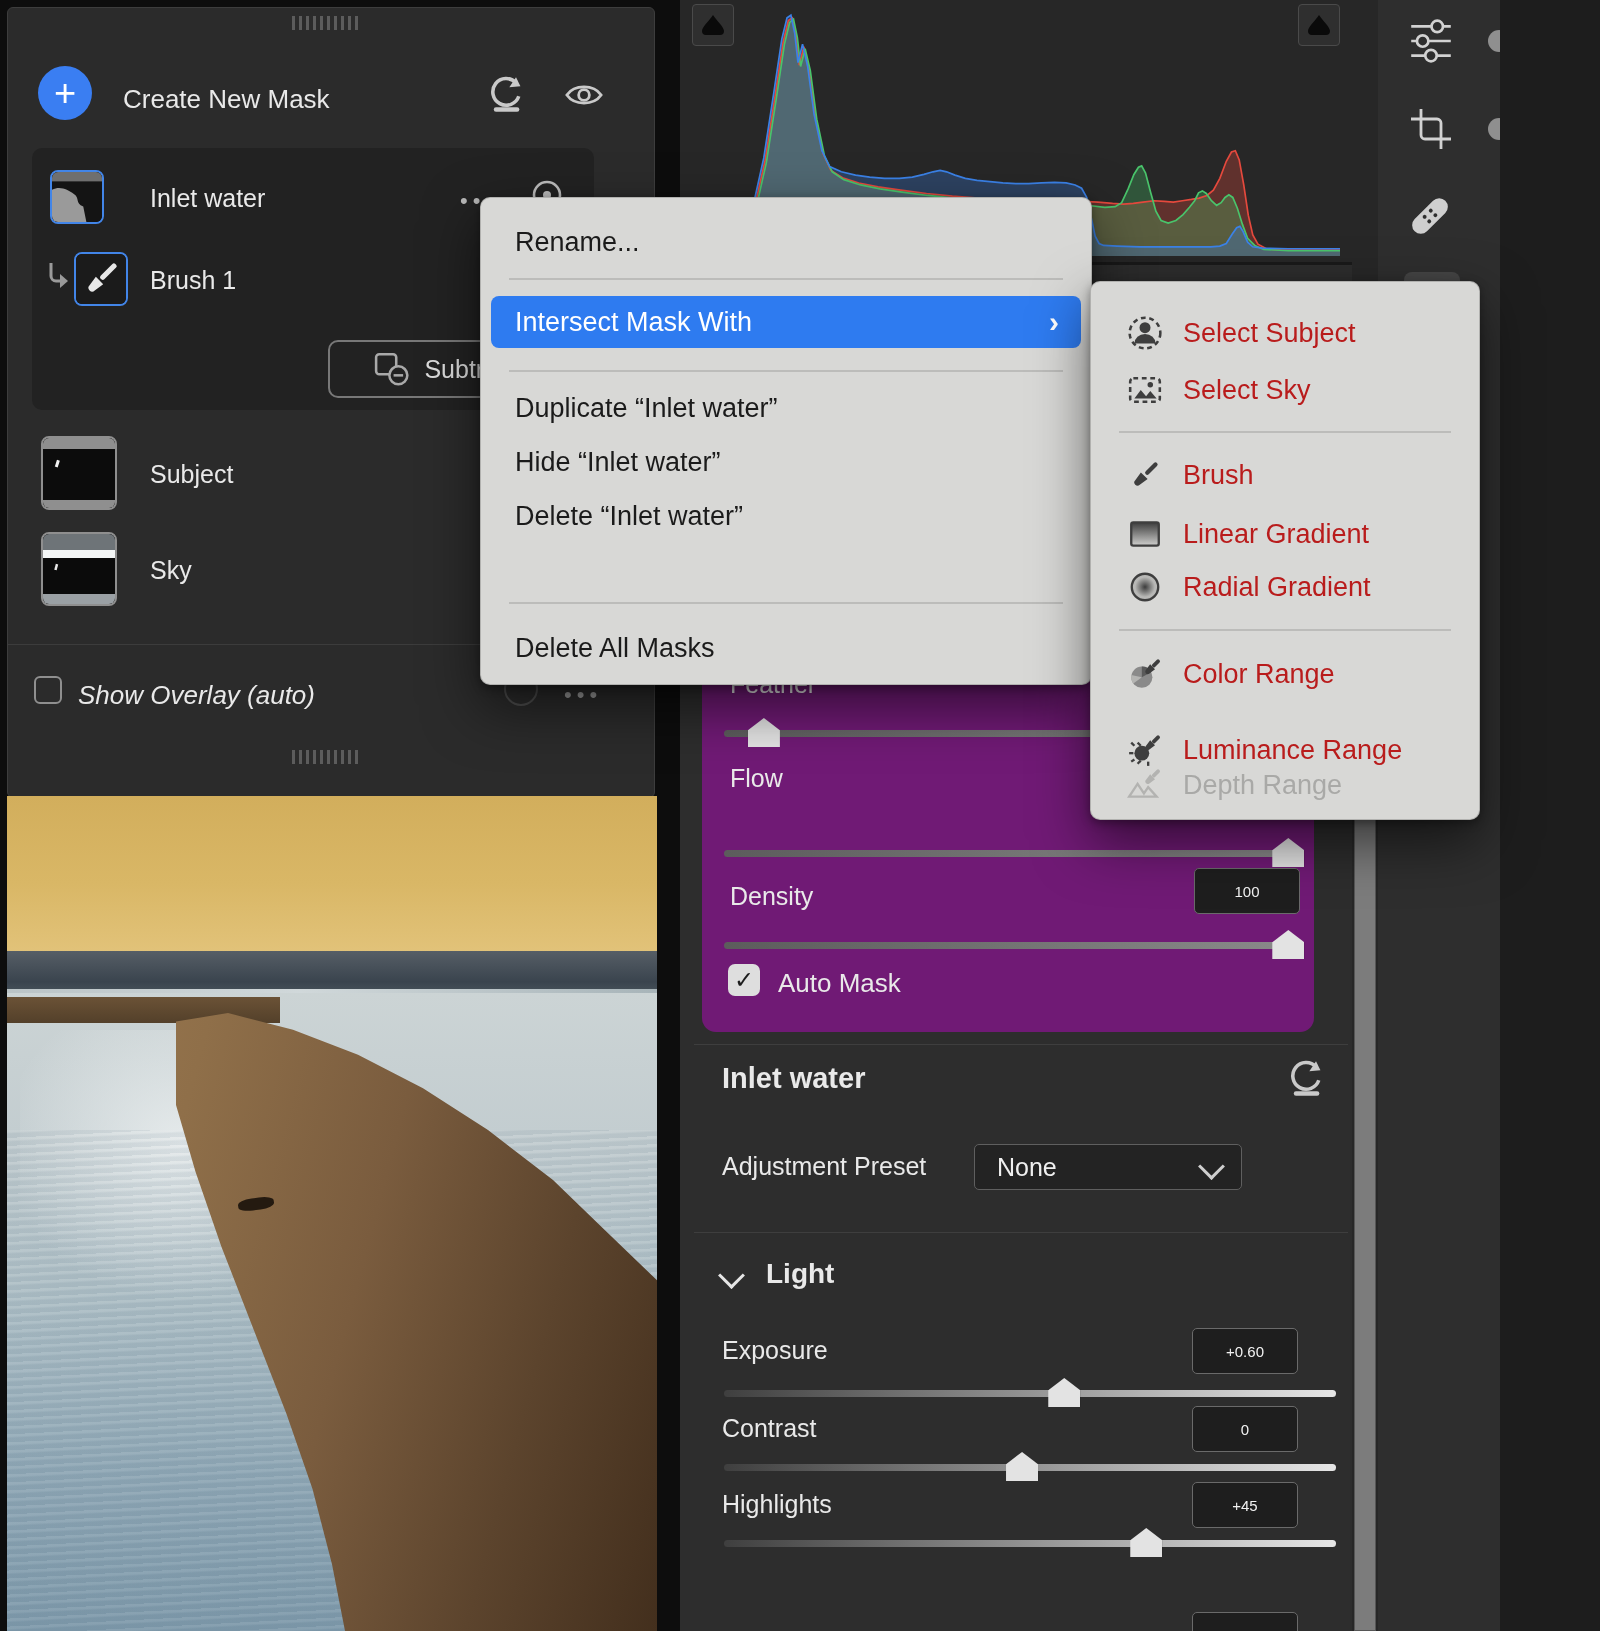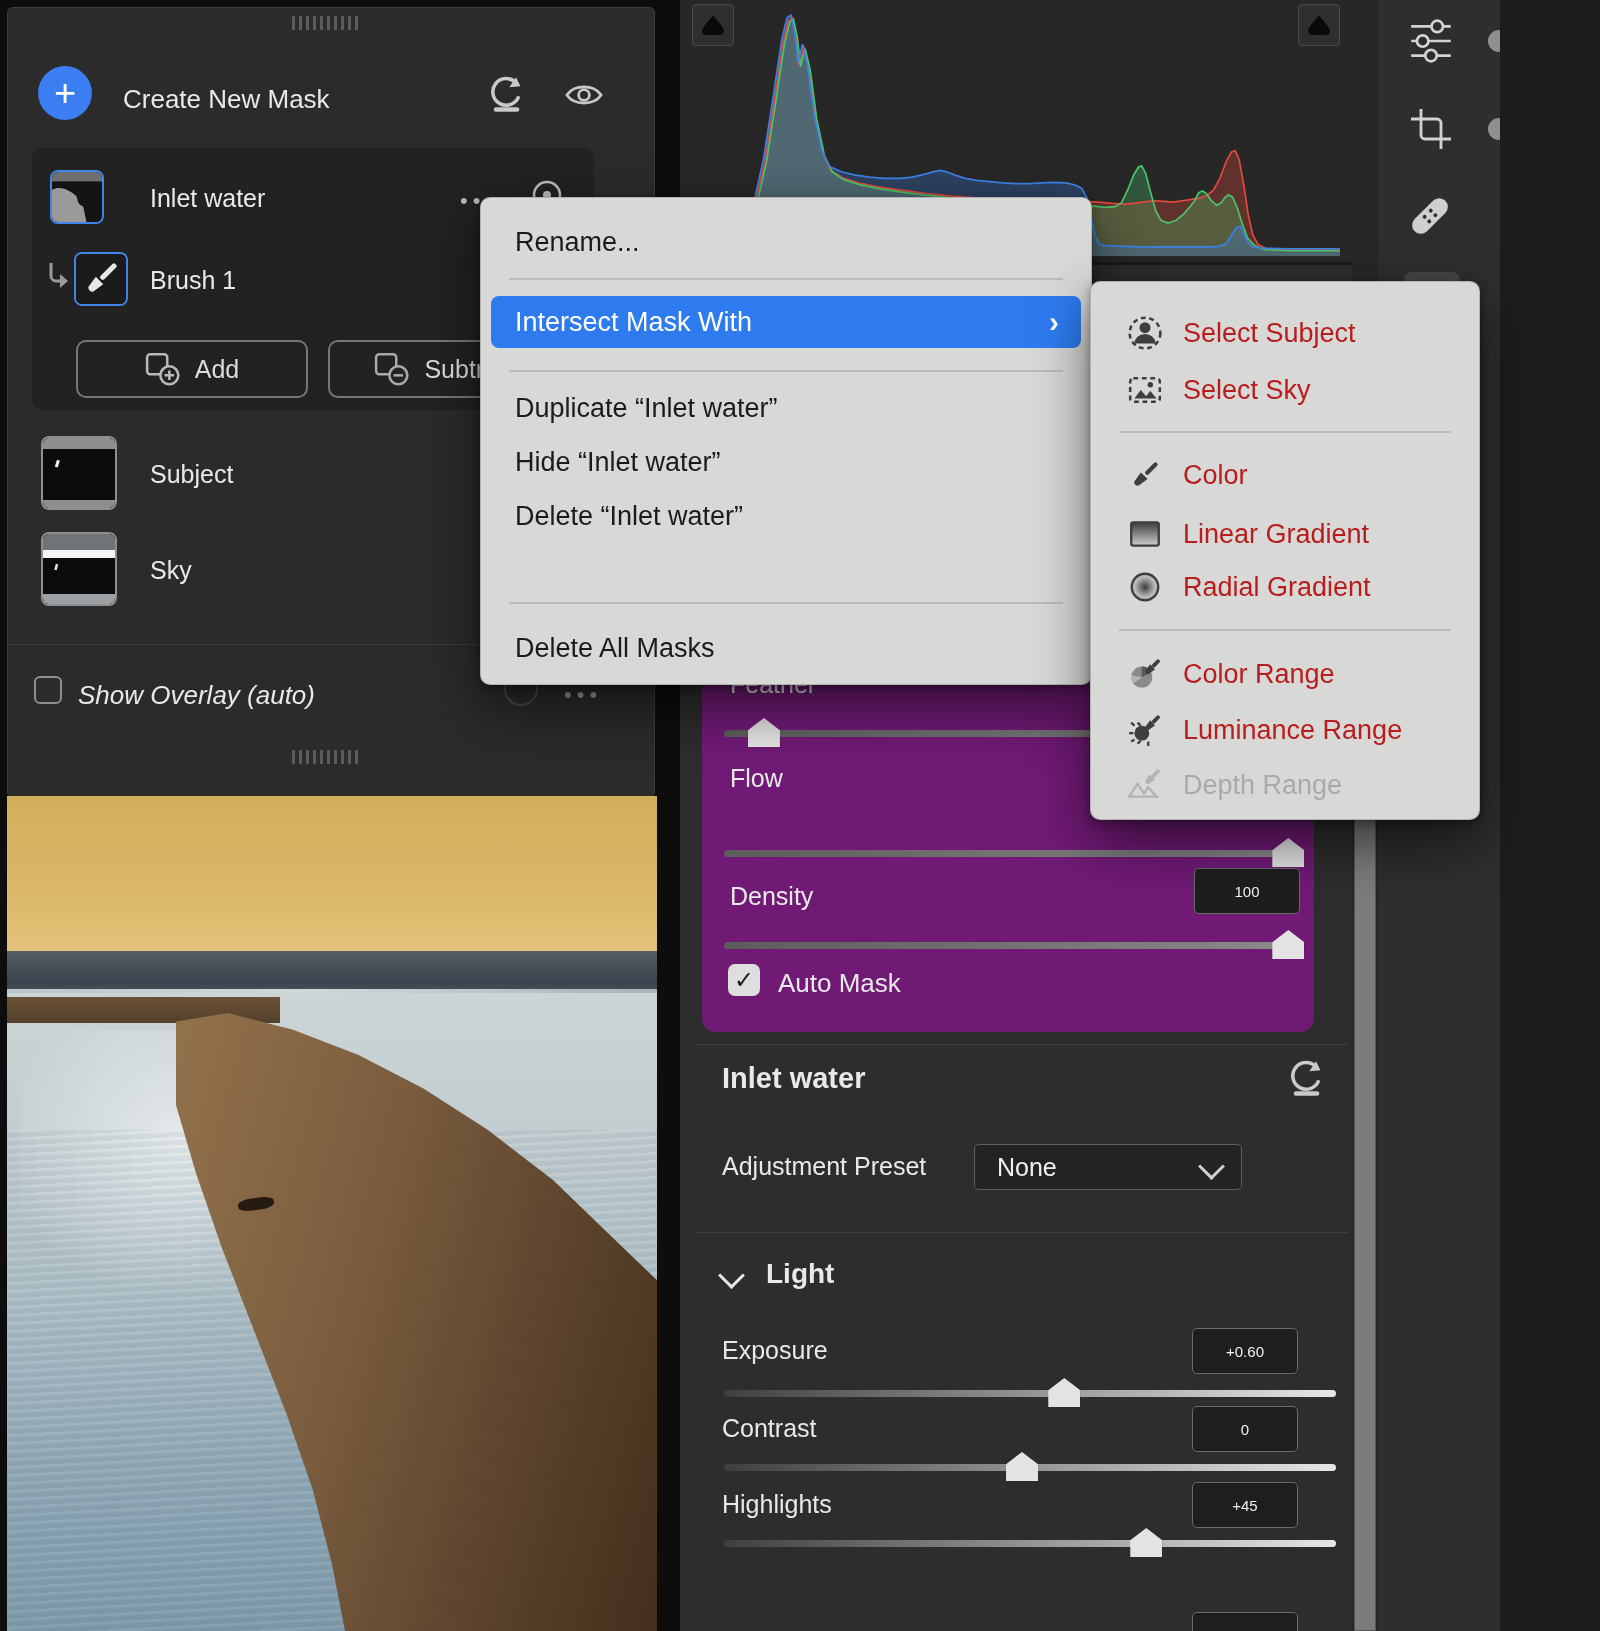--- a/index.html
+++ b/index.html
@@ -110,28 +110,20 @@
       <svg width="50" height="50" viewBox="0 0 48 48">
         <rect width="48" height="48" fill="#1b1b1b"></rect>
         <g transform="rotate(45 24 24)">
           <rect x="21.5" y="4" width="5" height="20" rx="2" fill="#e8e8e8"></rect>
           <path d="M19 26 h10 l-1.5 10 a3.5 3.5 0 0 1 -7 0 z" fill="#e8e8e8"></path>
         </g>
       </svg>
     </div>
     <div class="abs lbl" style="left:118px;top:118px;">Brush 1</div>
 
-    <div class="abs pill-btn" style="left:44px;top:192px;width:232px;height:58px;">
-      <svg width="36" height="34" viewBox="0 0 34 32">
-        <rect x="2" y="2" width="19" height="19" rx="3" fill="none" stroke="#b9b9b9" stroke-width="2.4"></rect>
-        <circle cx="23" cy="22" r="8.5" fill="#222" stroke="#b9b9b9" stroke-width="2.4"></circle>
-        <path d="M23 17.5 v9 M18.5 22 h9" stroke="#b9b9b9" stroke-width="2.4"></path>
-      </svg>
-      <span>Add</span>
-    </div>
     <div class="abs pill-btn" style="left:296px;top:192px;width:236px;height:58px;">
       <svg width="36" height="34" viewBox="0 0 34 32">
         <rect x="2" y="2" width="19" height="19" rx="3" fill="none" stroke="#a9a9a9" stroke-width="2.4"></rect>
         <circle cx="23" cy="22" r="8.5" fill="#222" stroke="#a9a9a9" stroke-width="2.4"></circle>
         <path d="M18.5 22 h9" stroke="#a9a9a9" stroke-width="2.4"></path>
       </svg>
       <span>Subtract</span>
     </div>
   </div>
 
@@ -347,21 +339,21 @@
   </div>
   <div class="msep" style="top:149px;"></div>
 
   <div class="smi" style="top:193px;">
     <svg width="36" height="36" viewBox="0 0 34 34">
       <g transform="rotate(45 17 17)">
         <rect x="15" y="1" width="4" height="15" rx="2" fill="#3e3e3e"></rect>
         <path d="M12.5 18 h9 l-1.5 9 a3 3 0 0 1 -6 0 z" fill="#3e3e3e"></path>
       </g>
     </svg>
-    <span class="t">Color</span>
+    <span class="t">Brush</span>
   </div>
   <div class="smi" style="top:252px;">
     <svg width="36" height="36" viewBox="0 0 34 34">
       <rect x="4" y="6" width="26" height="22" rx="2" fill="url(#lg1)" stroke="#3e3e3e" stroke-width="2.2"></rect>
     </svg>
     <span class="t">Linear Gradient</span>
   </div>
   <div class="smi" style="top:305px;">
     <svg width="36" height="36" viewBox="0 0 34 34">
       <circle cx="17" cy="17" r="12.5" fill="url(#rg1)" stroke="#3e3e3e" stroke-width="2.2"></circle>
@@ -375,21 +367,21 @@
       <circle cx="14" cy="20" r="10" fill="#8a8a8a"></circle>
       <path d="M14 20 L14 10 A10 10 0 0 1 23 15 Z" fill="#5a5a5a"></path>
       <path d="M14 20 L6 26 A10 10 0 0 1 4 18 Z" fill="#b5b5b3"></path>
       <g transform="rotate(45 24 10)">
         <rect x="22.5" y="1" width="3.5" height="9" rx="1.5" fill="#3e3e3e"></rect>
         <path d="M21 10 h6.5 l-1 7 a2.3 2.3 0 0 1 -4.5 0 z" fill="#3e3e3e"></path>
       </g>
     </svg>
     <span class="t">Color Range</span>
   </div>
-  <div class="smi" style="top:448px;">
+  <div class="smi" style="top:468px;">
     <svg width="36" height="36" viewBox="0 0 34 34">
       <g stroke="#3e3e3e" stroke-width="2.2">
         <line x1="10" y1="10" x2="13" y2="13"></line>
           <line x1="2" y1="20" x2="6" y2="20"></line>
         <line x1="10" y1="30" x2="13" y2="27"></line>
           <line x1="20" y1="32" x2="20" y2="28"></line>
         <line x1="4" y1="10" x2="7" y2="13"></line>
           <line x1="4" y1="28" x2="7" y2="26"></line>
       </g>
       <circle cx="14" cy="20" r="7" fill="#3e3e3e"></circle>

